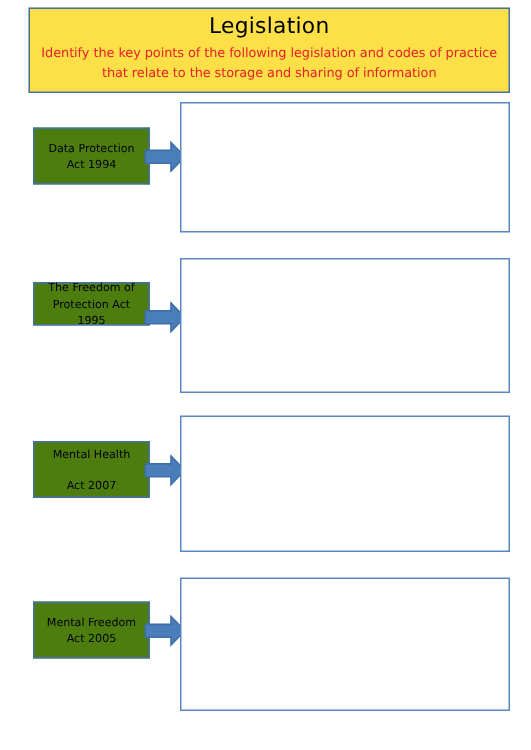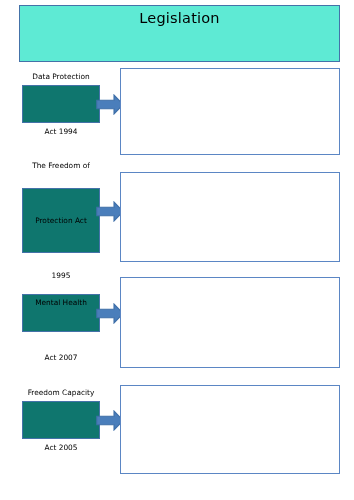--- a/index.html
+++ b/index.html
@@ -26,21 +26,21 @@
 
   
   .header-box {
     position: absolute;
     left: 19px;
     top: 5px;
     width: 321px;
     height: 57px;
     box-sizing: border-box;
     border: 1.3px solid #4472a8;
-    background: #5eead4;
+    background: #fde047;
     padding: 3px 4px 0 4px;
   }
   .title {
     text-align: center;
     color: #000000;
     font-size: 14.5px;
     line-height: 19px;
     letter-spacing: 0.2px;
     font-family: "DejaVu Sans", sans-serif;
     font-weight: 400;
@@ -60,32 +60,31 @@
   .row {
     position: absolute;
     left: 0;
     width: 354px;
   }
 
   .label-box {
     position: absolute;
     box-sizing: border-box;
     border: 1.3px solid #4472a8;
-    background: #0f766e;
+    background: #4d7c0f;
     display: flex;
     flex-direction: column;
     align-items: center;
     justify-content: center;
     text-align: center;
     color: #000000;
     font-size: 7.4px;
     line-height: 11px;
     font-family: "DejaVu Sans", sans-serif;
     padding: 2px 3px;
-    gap: 44px;
   }
   .label-line { display: block; white-space: nowrap; }
 
   .arrow {
     position: absolute;
     display: block;
   }
 
   .answer-box {
     position: absolute;
@@ -94,37 +93,41 @@
     background: #ffffff;
   }
 </style>
 </head>
 <body>
 
 <div class="page">
 
   <div class="header-box">
     <div class="title">Legislation</div>
+    <div class="subtitle">
+      <span class="subtitle-line">Identify the key points of the following legislation and codes of practice</span>
+      <span class="subtitle-line">that relate to the storage and sharing of information</span>
+    </div>
   </div>
 
   <div class="row" style="top:0;">
     <div class="label-box" style="left:22px; top:85px; width:78px; height:38px;">
       <span class="label-line">Data Protection</span>
       <span class="label-line">Act 1994</span>
     </div>
 
     <svg class="arrow" style="left:96px; top:94px;" width="28" height="21" viewBox="0 0 28 21">
       <path d="M0.8,6.2 L18,6.2 L18,1 L27.2,10.5 L18,20 L18,14.8 L0.8,14.8 Z" fill="#4a7ebb" stroke="#3f6fa8" stroke-width="1.1" stroke-linejoin="miter"></path>
     </svg>
 
     <div class="answer-box" style="left:120px; top:68px; width:220px; height:87px;"></div>
   </div>
 
   <div class="row" style="top:0;">
-    <div class="label-box" style="left:22px; top:188px; width:78px; height:65px;">
+    <div class="label-box" style="left:22px; top:188px; width:78px; height:29px;">
       <span class="label-line">The Freedom of</span>
       <span class="label-line">Protection Act</span>
       <span class="label-line">1995</span>
     </div>
 
     <svg class="arrow" style="left:96px; top:201px;" width="28" height="21" viewBox="0 0 28 21">
       <path d="M0.8,6.2 L18,6.2 L18,1 L27.2,10.5 L18,20 L18,14.8 L0.8,14.8 Z" fill="#4a7ebb" stroke="#3f6fa8" stroke-width="1.1" stroke-linejoin="miter"></path>
     </svg>
 
     <div class="answer-box" style="left:120px; top:172px; width:220px; height:90px;"></div>
@@ -138,21 +141,21 @@
 
     <svg class="arrow" style="left:96px; top:303px;" width="28" height="21" viewBox="0 0 28 21">
       <path d="M0.8,6.2 L18,6.2 L18,1 L27.2,10.5 L18,20 L18,14.8 L0.8,14.8 Z" fill="#4a7ebb" stroke="#3f6fa8" stroke-width="1.1" stroke-linejoin="miter"></path>
     </svg>
 
     <div class="answer-box" style="left:120px; top:277px; width:220px; height:91px;"></div>
   </div>
 
   <div class="row" style="top:0;">
     <div class="label-box" style="left:22px; top:401px; width:78px; height:38px;">
-      <span class="label-line">Freedom Capacity</span>
+      <span class="label-line">Mental Freedom</span>
       <span class="label-line">Act 2005</span>
     </div>
 
     <svg class="arrow" style="left:96px; top:410px;" width="28" height="21" viewBox="0 0 28 21">
       <path d="M0.8,6.2 L18,6.2 L18,1 L27.2,10.5 L18,20 L18,14.8 L0.8,14.8 Z" fill="#4a7ebb" stroke="#3f6fa8" stroke-width="1.1" stroke-linejoin="miter"></path>
     </svg>
 
     <div class="answer-box" style="left:120px; top:385px; width:220px; height:89px;"></div>
   </div>
 

